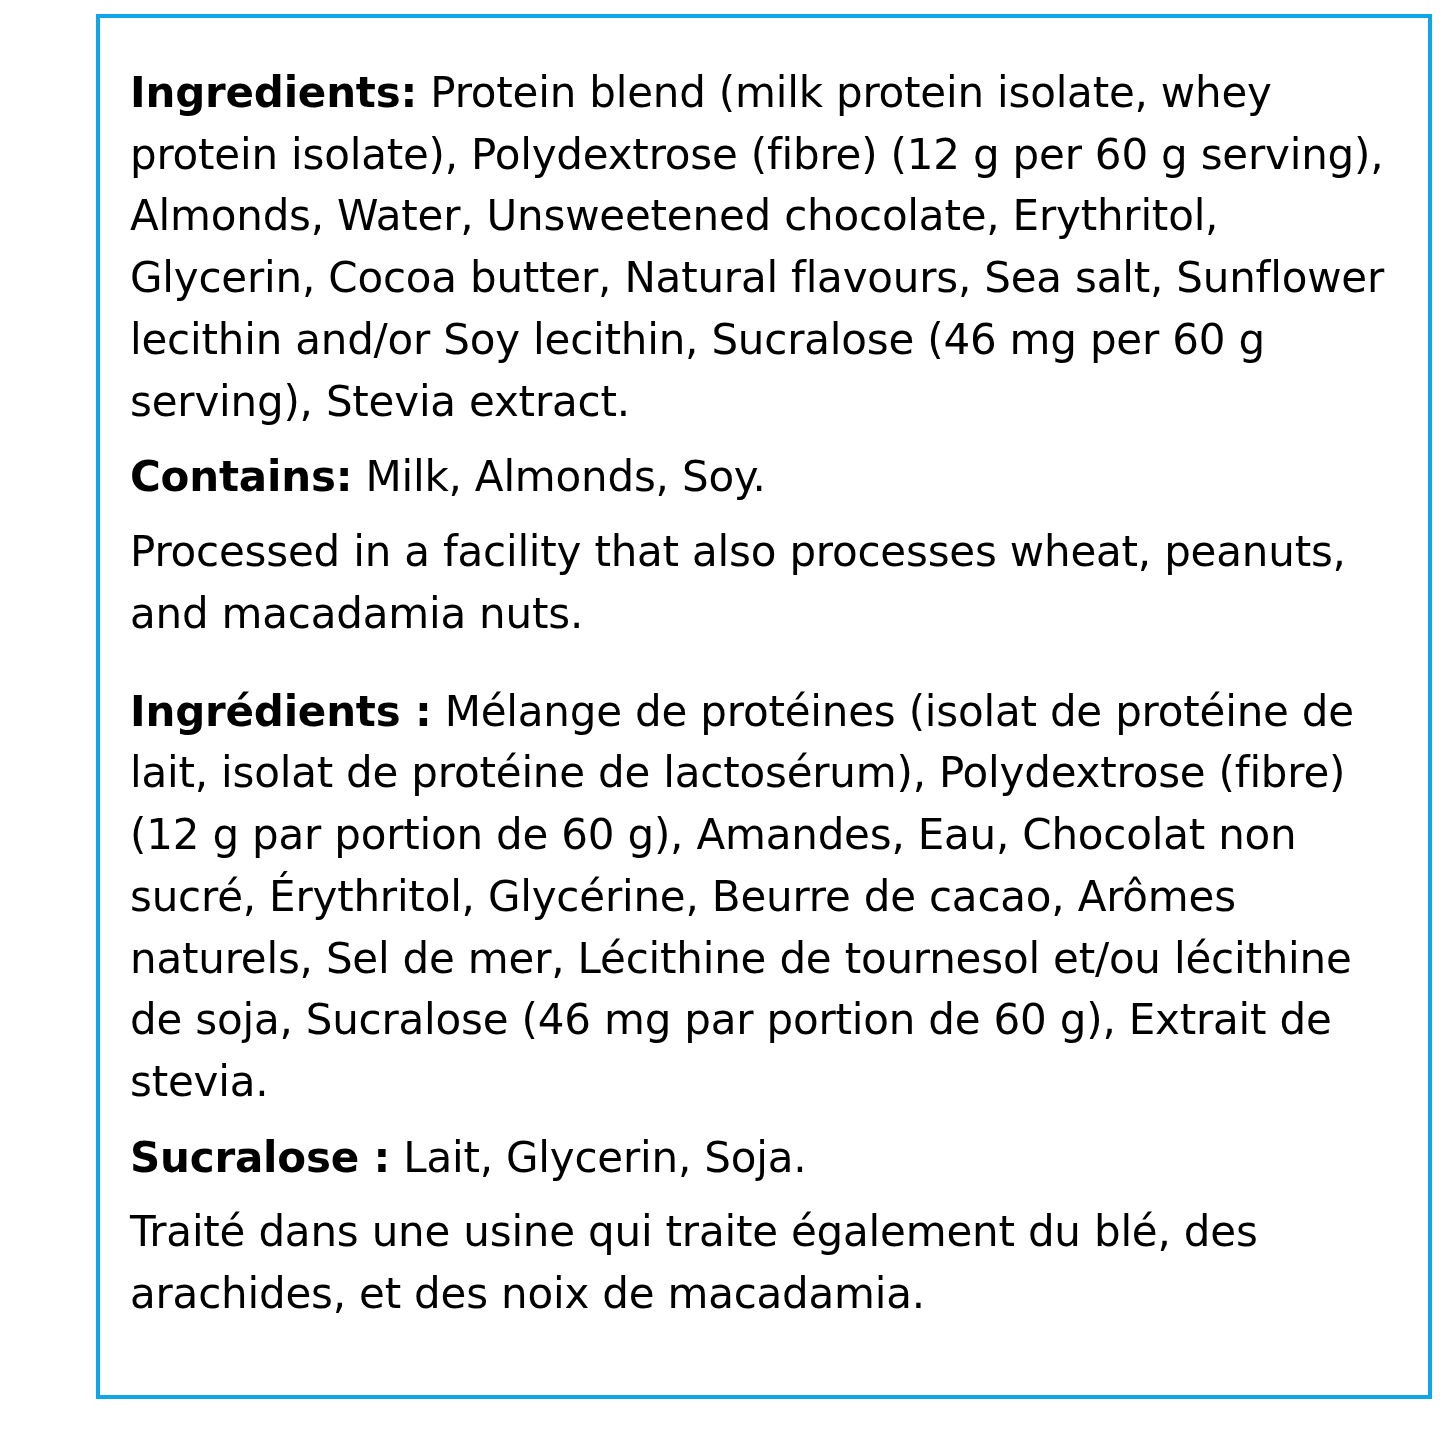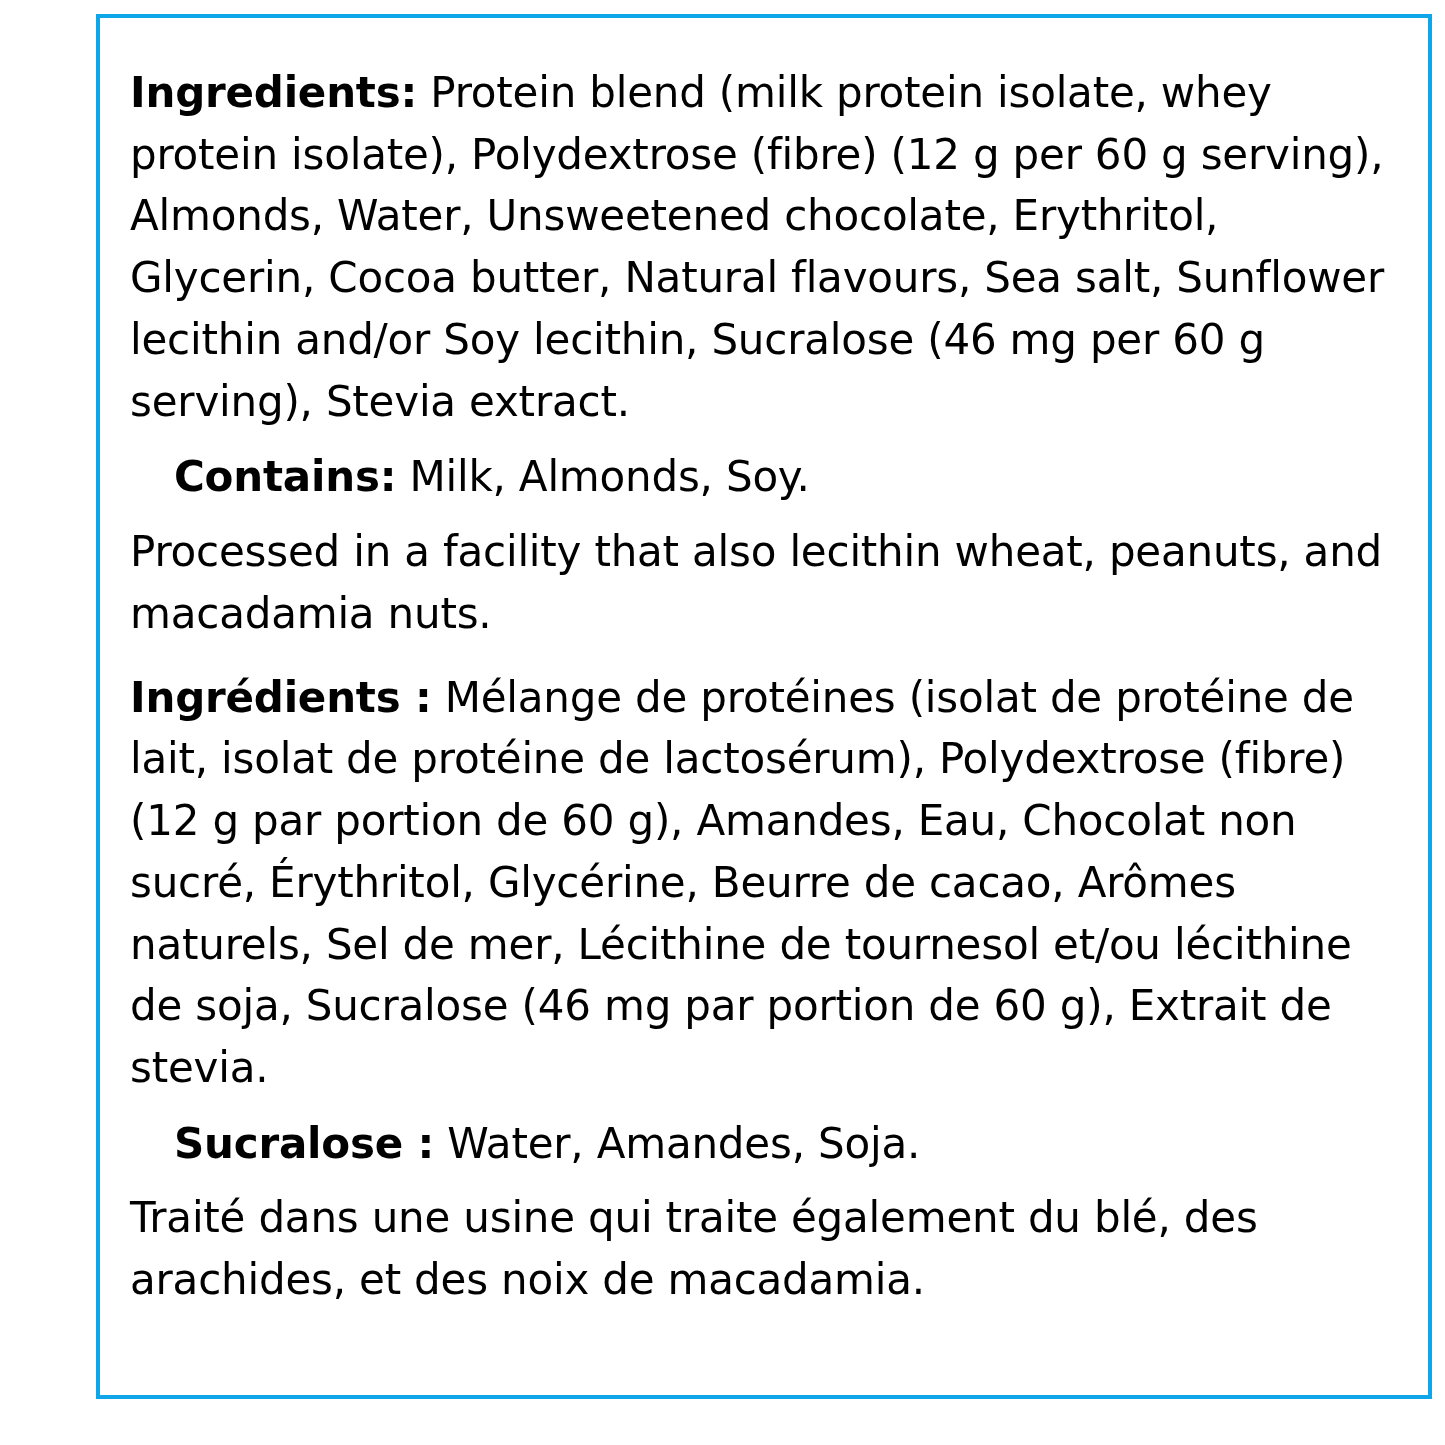--- a/index.html
+++ b/index.html
@@ -36,38 +36,37 @@
     word-spacing: 0px;
   }
   .block:last-child {
     margin-bottom: 3px;
   }
   .lead {
     font-weight: bold;
   }
   .tight {
     margin-bottom: 13px;
-    margin-left: 44px;
   }
   .gap-before {
-    margin-top: 22px;
+    margin-top: 36px;
   }
 </style>
 </head>
 <body>
 
 <div class="label-card">
   <div class="label-inner">
 
     <p class="block"><span class="lead">Ingredients:</span><span> Protein blend (milk protein isolate, whey protein isolate), Polydextrose (fibre) (12 g per 60 g serving), Almonds, Water, Unsweetened chocolate, Erythritol, Glycerin, Cocoa butter, Natural flavours, Sea salt, Sunflower lecithin and/or Soy lecithin, Sucralose (46 mg per 60 g serving), Stevia extract.</span></p>
 
     <p class="block tight"><span class="lead">Contains:</span><span> Milk, Almonds, Soy.</span></p>
 
-    <p class="block">Processed in a facility that also lecithin wheat, peanuts, and macadamia nuts.</p>
+    <p class="block">Processed in a facility that also processes wheat, peanuts, and macadamia nuts.</p>
 
     <p class="block gap-before"><span class="lead">Ingrédients :</span><span> Mélange de protéines (isolat de protéine de lait, isolat de protéine de lactosérum), Polydextrose (fibre) (12 g par portion de 60 g), Amandes, Eau, Chocolat non sucré, Érythritol, Glycérine, Beurre de cacao, Arômes naturels, Sel de mer, Lécithine de tournesol et/ou lécithine de soja, Sucralose (46 mg par portion de 60 g), Extrait de stevia.</span></p>
 
-    <p class="block tight"><span class="lead">Sucralose :</span><span> Water, Amandes, Soja.</span></p>
+    <p class="block tight"><span class="lead">Sucralose :</span><span> Lait, Glycerin, Soja.</span></p>
 
     <p class="block">Traité dans une usine qui traite également du blé, des arachides, et des noix de macadamia.</p>
 
   </div>
 </div>
 
 </body></html>

